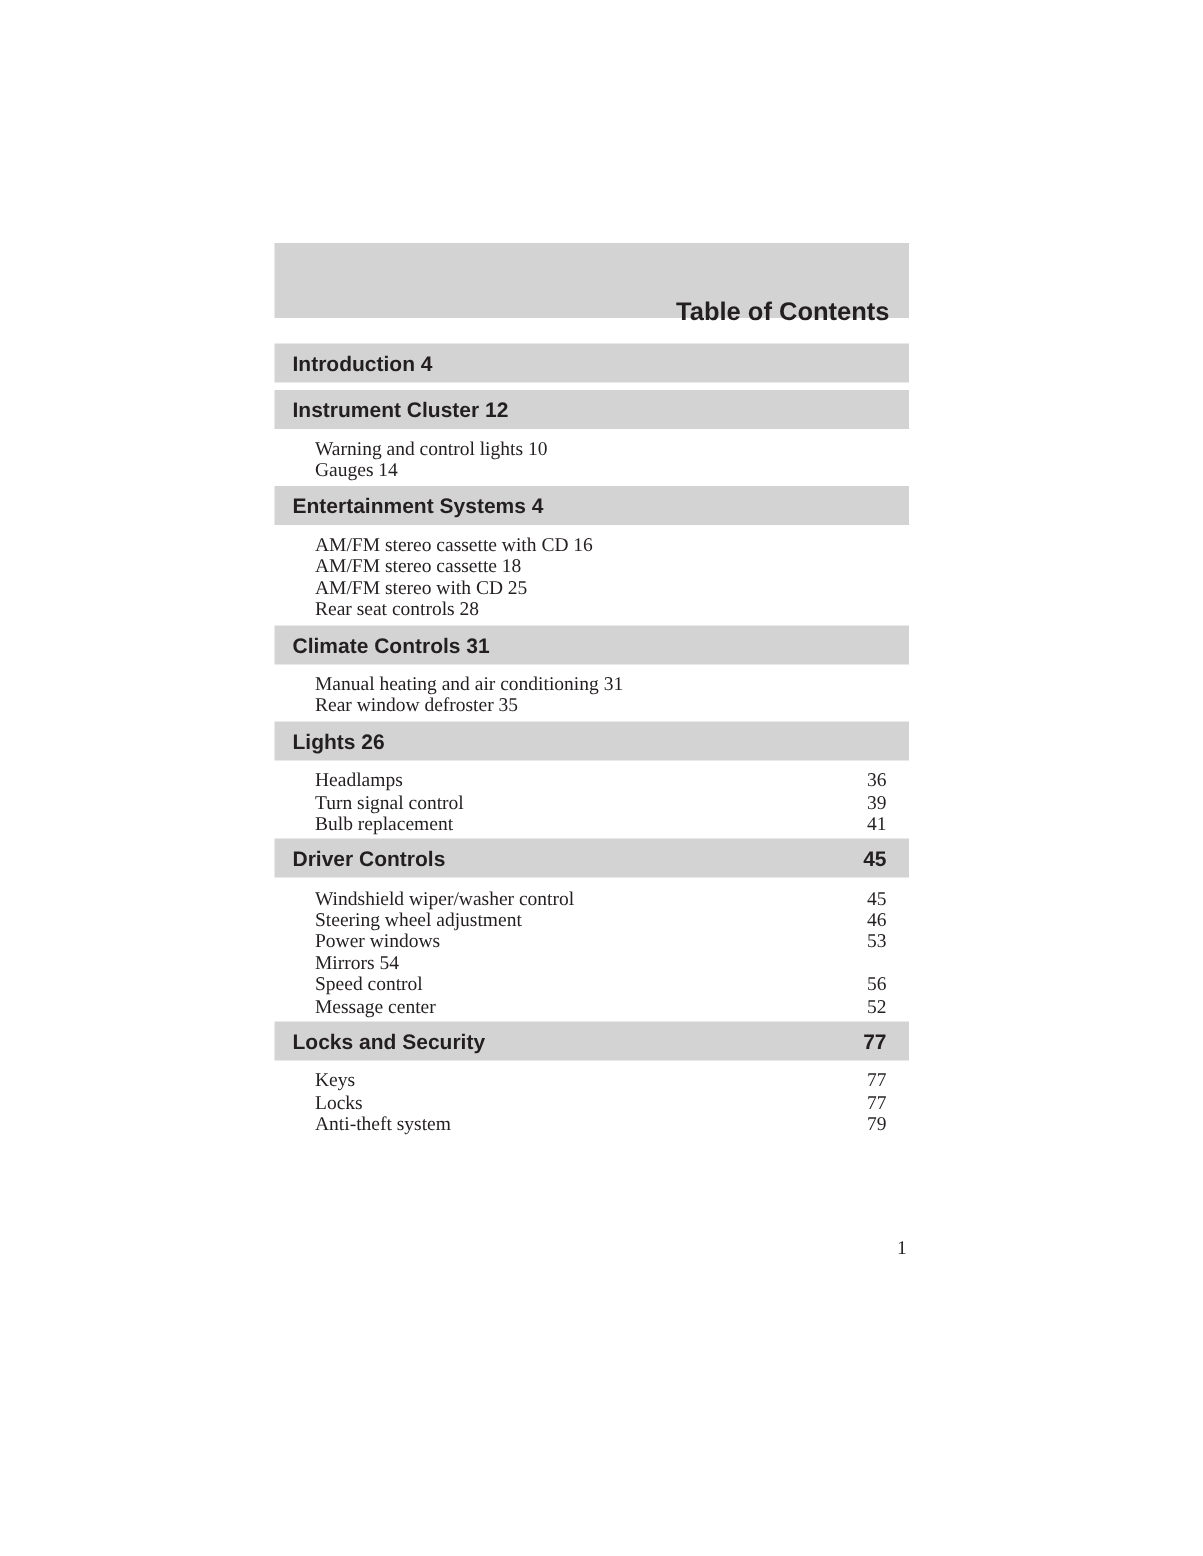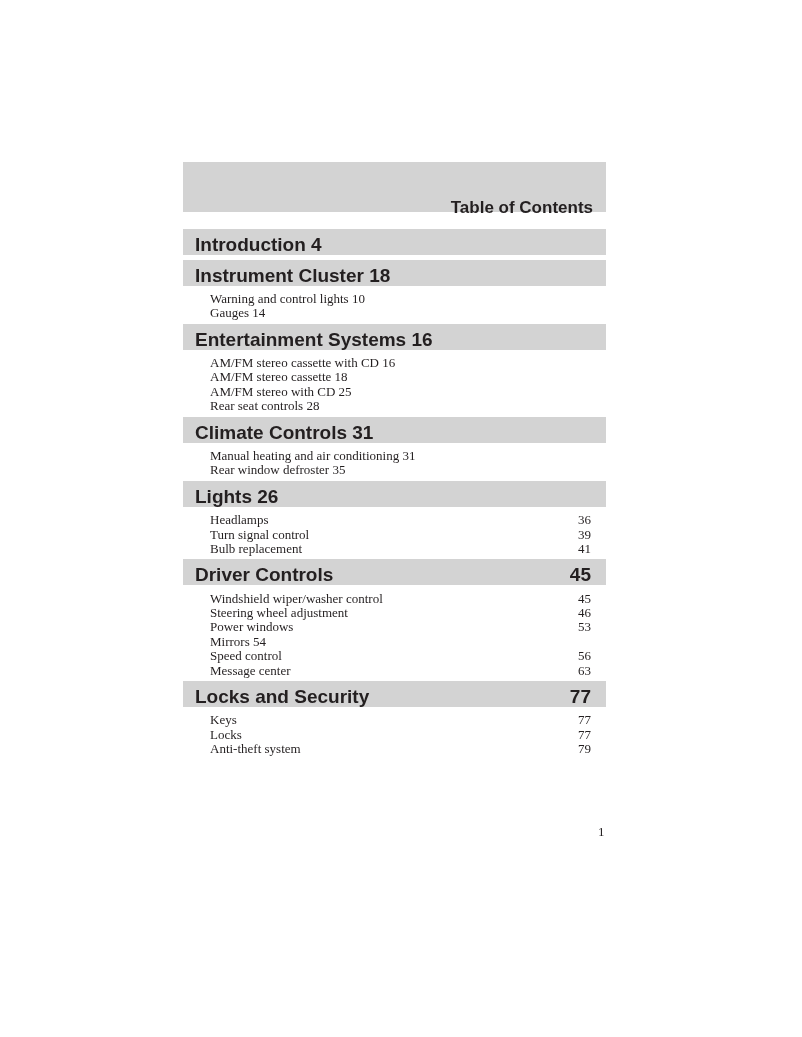--- a/index.html
+++ b/index.html
@@ -11,21 +11,21 @@
   }
   .title-band .title {
     position: absolute; right: 13px; top: 36px;
     font-family: "Liberation Sans", sans-serif; font-weight: bold;
     font-size: 17px; color: #231f20; white-space: nowrap;
   }
   .band {
     position: absolute; left: 0; width: 423px; height: 26px;
     background: #d3d3d3;
     font-family: "Liberation Sans", sans-serif; font-weight: bold;
-    font-size: 19px; color: #231f20;
+    font-size: 14px; color: #231f20;
   }
   .band .label { position: absolute; left: 12px; top: 5px; white-space: nowrap; }
   .band .num { position: absolute; right: 15px; top: 5px; }
   .item {
     position: absolute; left: 27px; width: 381px; height: 15px;
     font-family: "Liberation Serif", serif; font-size: 13px; color: #231f20;
     line-height: 15px;
   }
   .item .label { position: absolute; left: 0; top: 0; white-space: nowrap; }
   .item .num { position: absolute; right: 0; top: 0; }
@@ -40,31 +40,31 @@
 <div class="page">
   <div class="title-band">
     <span class="title">Table of Contents</span>
   </div>
 
   <div class="band" style="top:67px">
     <span class="label">Introduction 4</span>
   </div>
 
   <div class="band" style="top:98px">
-    <span class="label">Instrument Cluster 18</span>
+    <span class="label">Instrument Cluster 12</span>
   </div>
   <div class="item" style="top:129px">
     <span class="label">Warning and control lights 10</span>
   </div>
   <div class="item" style="top:143px">
     <span class="label">Gauges 14</span>
   </div>
 
   <div class="band" style="top:162px">
-    <span class="label">Entertainment Systems 16</span>
+    <span class="label">Entertainment Systems 4</span>
   </div>
   <div class="item" style="top:193px">
     <span class="label">AM/FM stereo cassette with CD 16</span>
   </div>
   <div class="item" style="top:207px">
     <span class="label">AM/FM stereo cassette 18</span>
   </div>
   <div class="item" style="top:222px">
     <span class="label">AM/FM stereo with CD 25</span>
   </div>
@@ -116,21 +116,21 @@
   </div>
   <div class="item" style="top:472px">
     <span class="label">Mirrors 54</span>
   </div>
   <div class="item" style="top:486px">
     <span class="label">Speed control</span>
     <span class="num">56</span>
   </div>
   <div class="item" style="top:501px">
     <span class="label">Message center</span>
-    <span class="num">63</span>
+    <span class="num">52</span>
   </div>
 
   <div class="band" style="top:519px">
     <span class="label">Locks and Security</span>
     <span class="num">77</span>
   </div>
   <div class="item" style="top:550px">
     <span class="label">Keys</span>
     <span class="num">77</span>
   </div>

